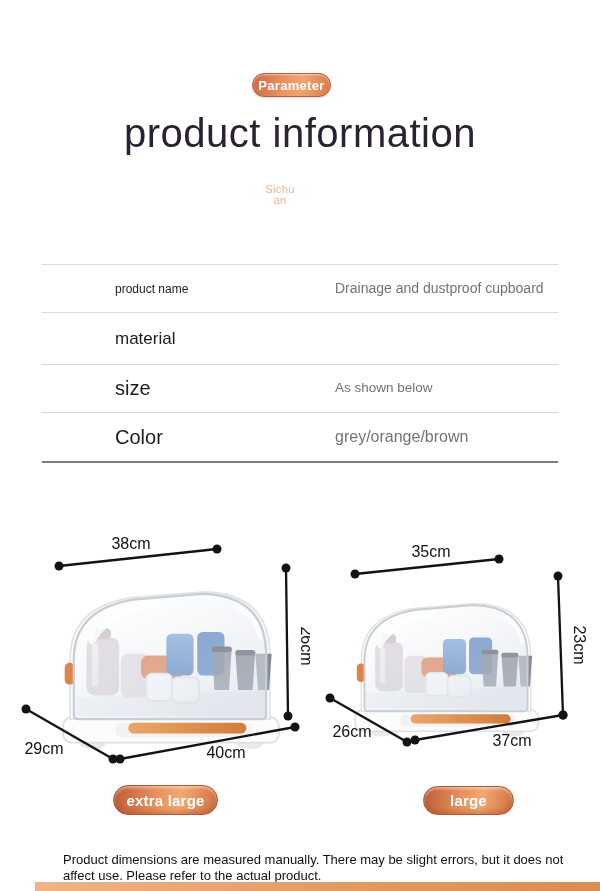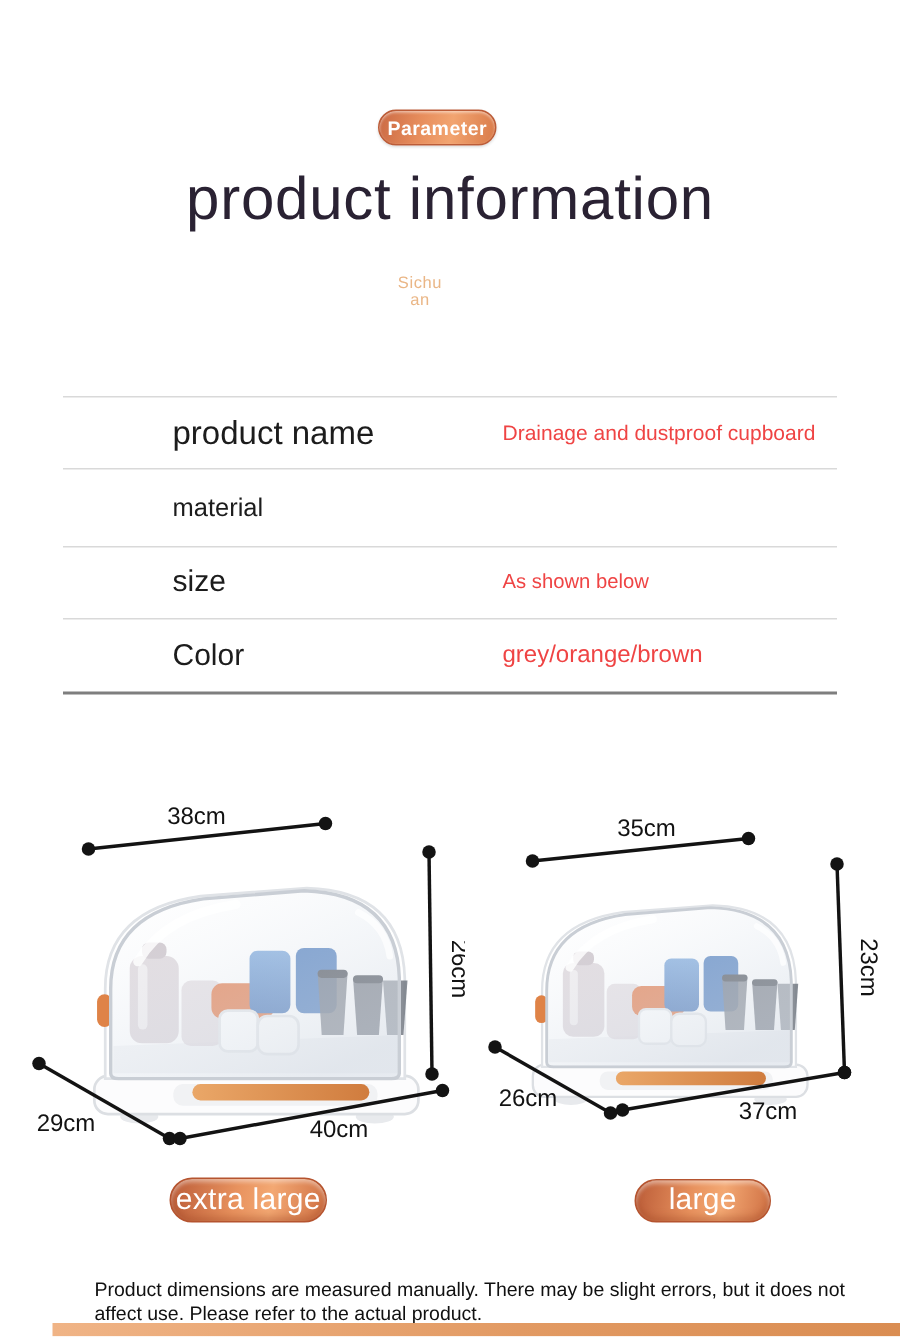--- a/index.html
+++ b/index.html
@@ -29,22 +29,22 @@
   }
 
   
   .spec-table { position:absolute; left:42px; top:264px; width:516px; border-top:1px solid #d9d9d9; }
   .spec-row { display:flex; align-items:center; border-bottom:1px solid #d9d9d9; }
   .spec-row:nth-child(1){ height:48px; }
   .spec-row:nth-child(2){ height:52px; }
   .spec-row:nth-child(3){ height:48px; }
   .spec-row:nth-child(4){ height:50px; border-bottom:2px solid #7e7e7e; }
   .spec-label { width:293px; padding-left:73px; color:#1c1c1c; font-weight:500; }
-  .spec-value { width:220px; color:#ef4444; line-height:1.25; }
-  .spec-row:nth-child(1) .spec-label{ font-size:22px; }
+  .spec-value { width:220px; color:#737373; line-height:1.25; }
+  .spec-row:nth-child(1) .spec-label{ font-size:12px; }
   .spec-row:nth-child(2) .spec-label{ font-size:17px; }
   .spec-row:nth-child(3) .spec-label{ font-size:20px; }
   .spec-row:nth-child(4) .spec-label{ font-size:20px; }
   .spec-row:nth-child(1) .spec-value{ font-size:14px; }
   .spec-row:nth-child(2) .spec-value{ font-size:14.5px; }
   .spec-row:nth-child(3) .spec-value{ font-size:13.5px; }
   .spec-row:nth-child(4) .spec-value{ font-size:16px; }
 
   
   .illus { position:absolute; }
@@ -52,26 +52,27 @@
   .illus-right { left:346px; top:584px; width:200px; height:156px; }
   .dims { position:absolute; pointer-events:none; }
   .dims-left  { left:10px;  top:528px; width:300px; height:248px; }
   .dims-right { left:315px; top:533px; width:285px; height:238px; }
   .dims line { stroke:#131313; stroke-width:2.3; }
   .dims circle { fill:#131313; }
   .dims text { font-family:"Liberation Sans", sans-serif; font-size:16px; font-weight:500; fill:#121212; }
 
   
   .size-pill {
-    position:absolute; border-radius:999px; color:#ffffff; font-size:20px;
+    position:absolute; border-radius:999px; color:#ffffff; font-size:15px;
     display:flex; align-items:center; justify-content:center;
     border:1px solid #b5542f;
     background:linear-gradient(100deg,#bb5c38 0%,#e8925e 42%,#f3a873 64%,#cf7043 100%);
     box-shadow:inset 0 2px 3px rgba(255,255,255,.45), inset 0 -3px 5px rgba(150,60,25,.35);
     letter-spacing:.2px;
+    font-weight:bold;
   }
   .pill-left  { left:113px; top:785px; width:105px; height:30px; }
   .pill-right { left:423px; top:786px; width:91px;  height:29px; }
 
   
   .footnote {
     position:absolute; left:63px; top:852px; width:512px;
     font-size:13px; line-height:1.23; color:#101010;
   }
   .bottom-bar {

